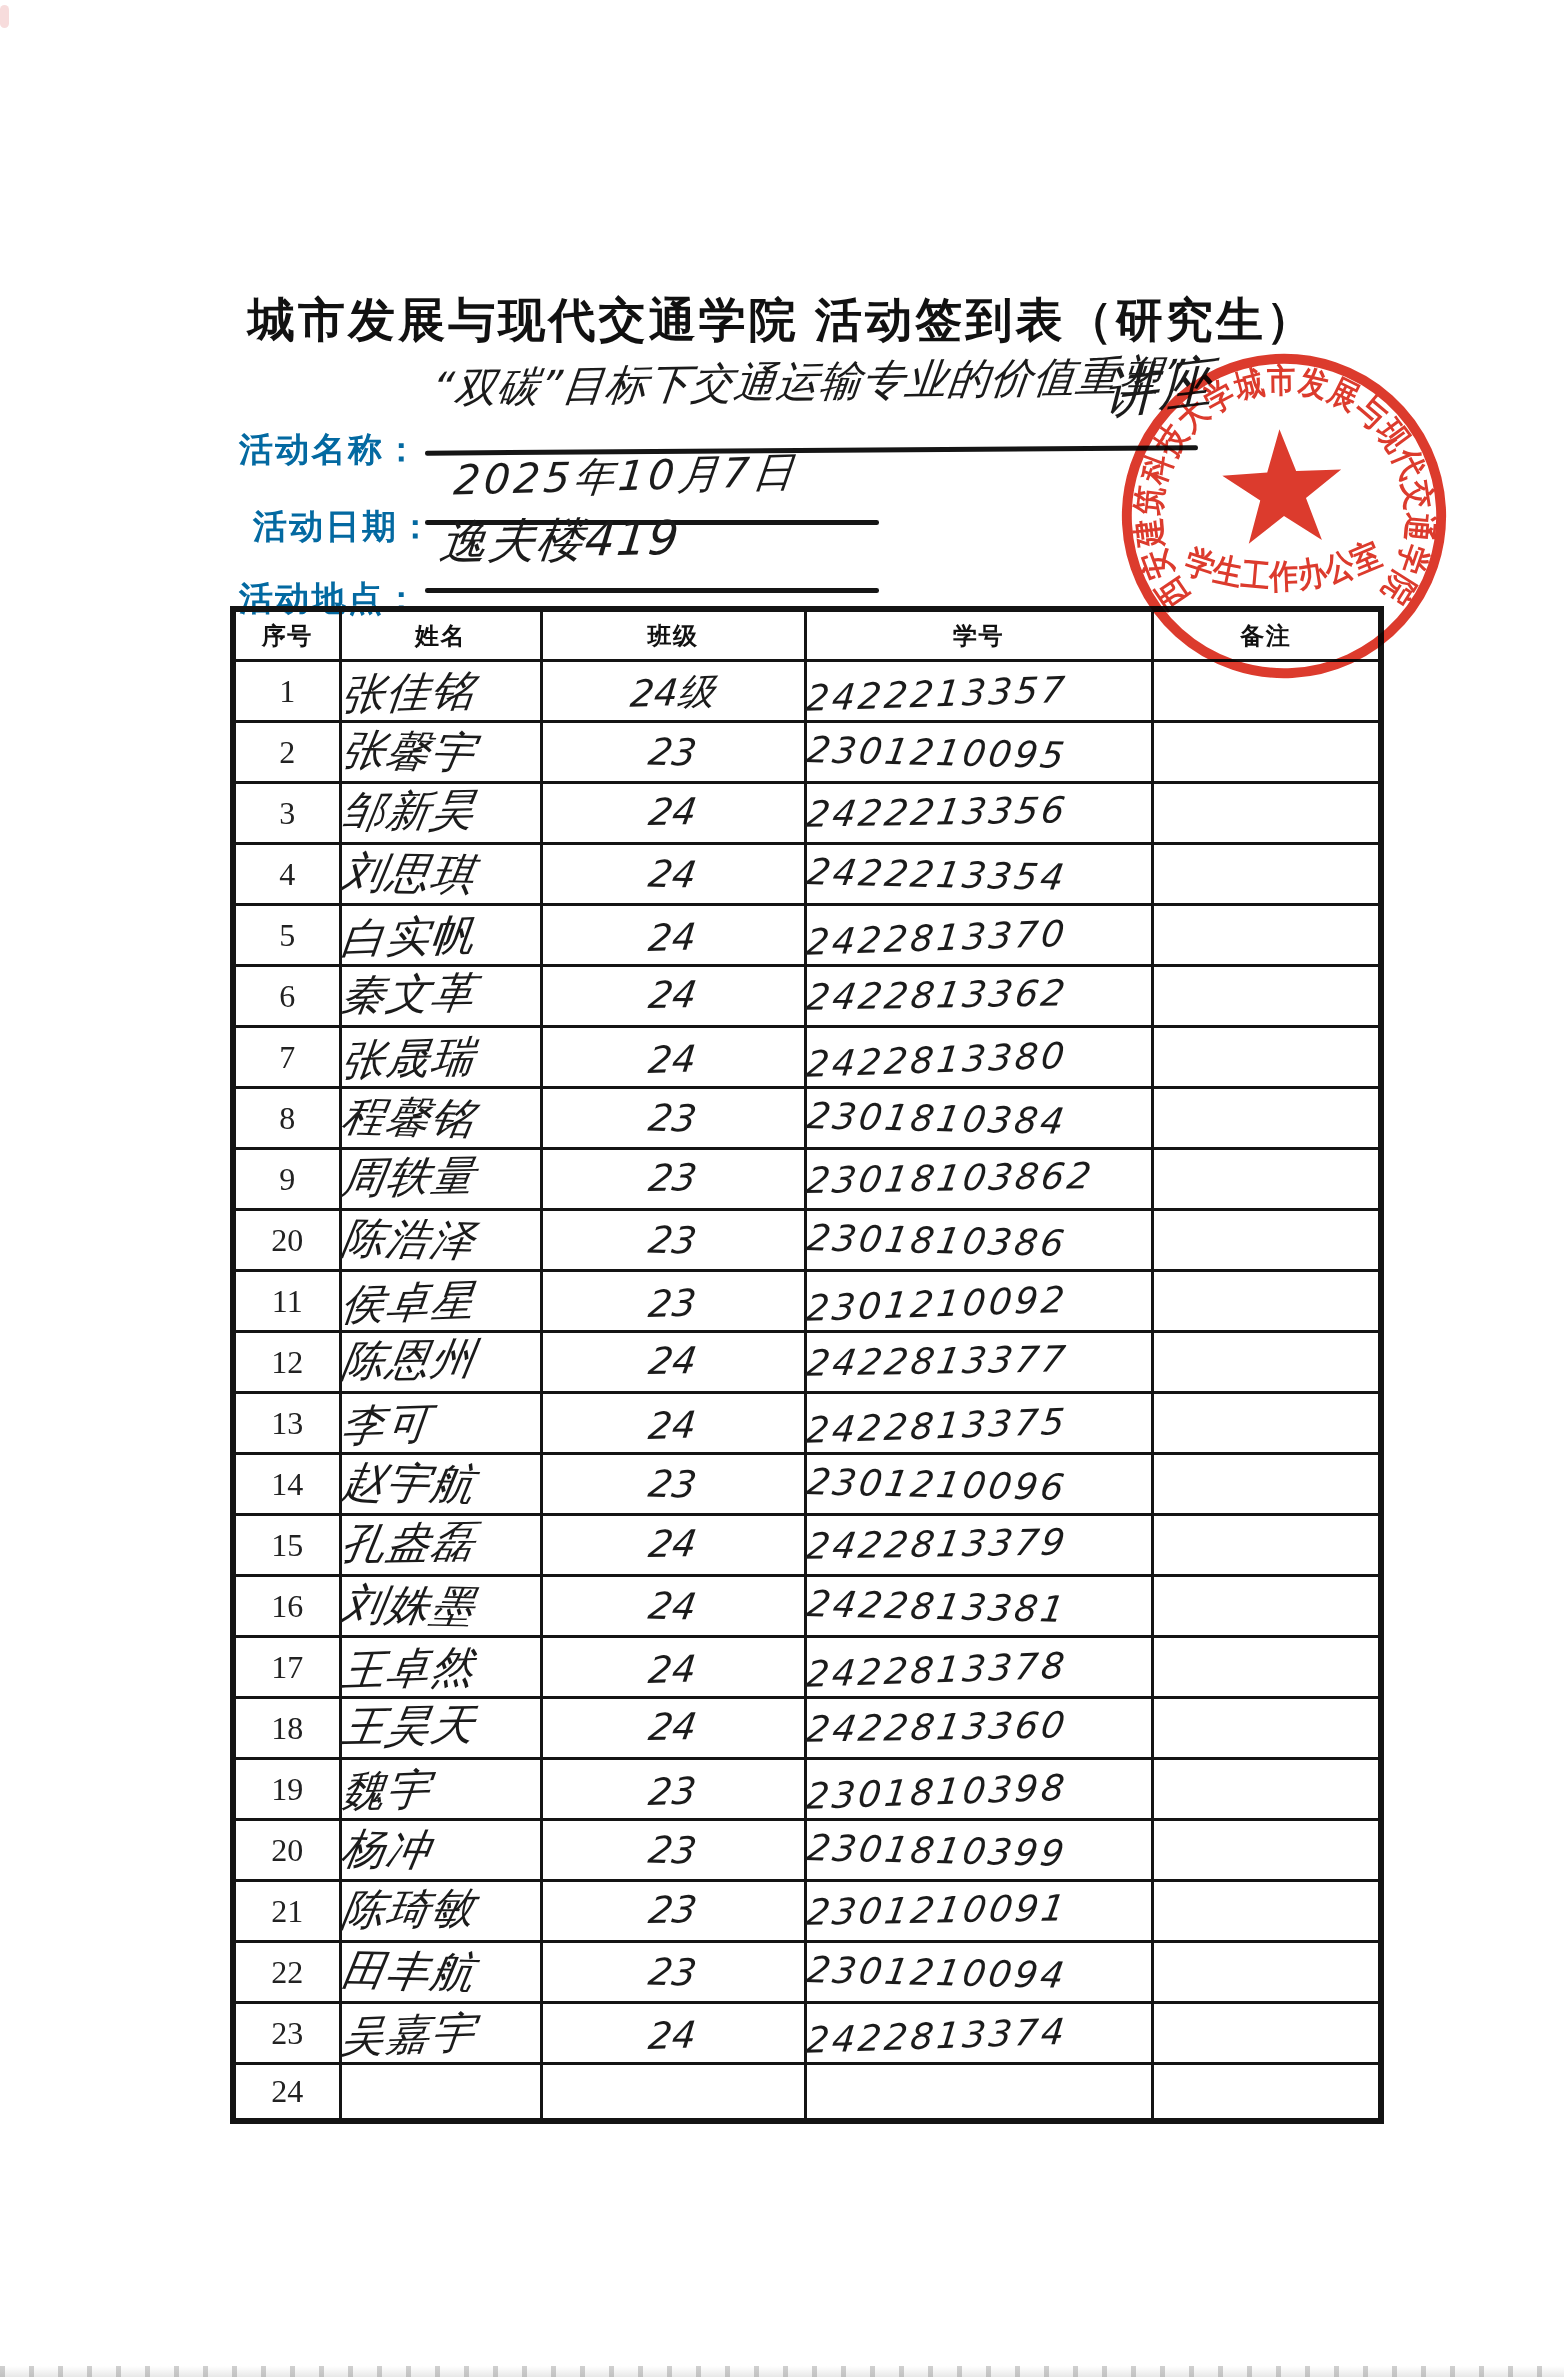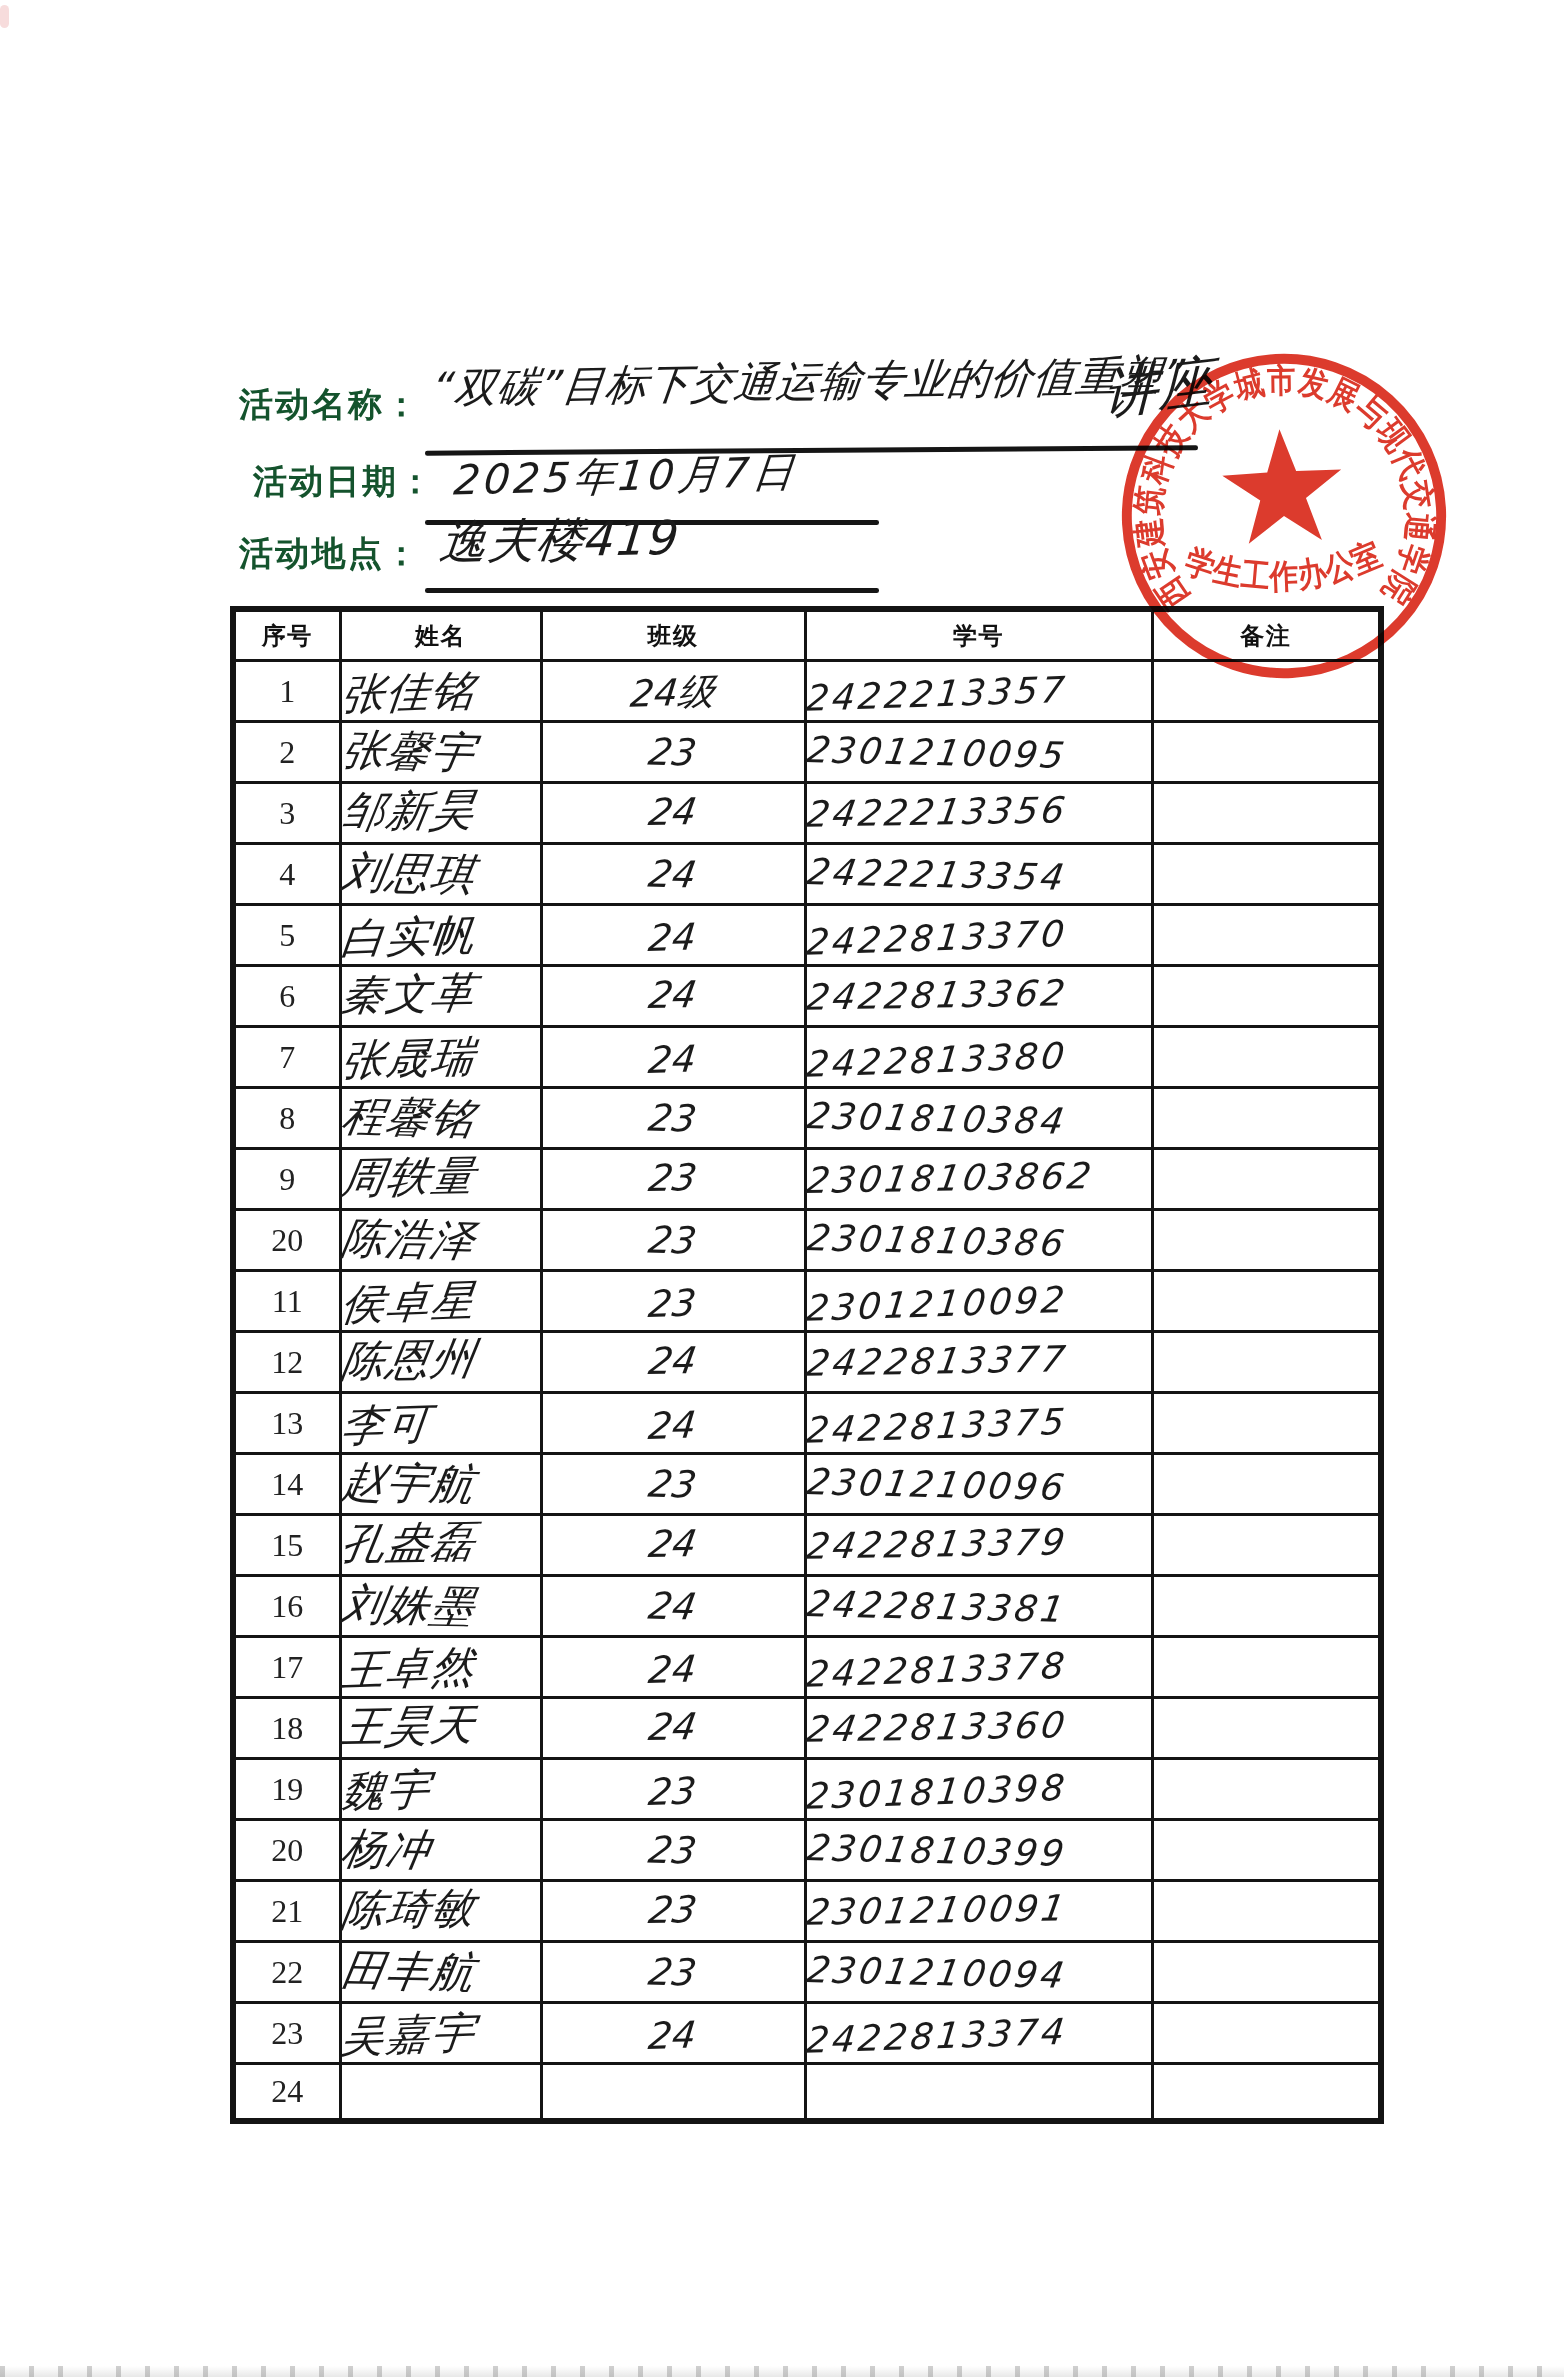--- a/index.html
+++ b/index.html
@@ -6,21 +6,21 @@
   html,body{margin:0;padding:0;background:#ffffff;}
   .sheet{
     position:relative;width:1564px;height:2377px;background:#ffffff;
     font-family:"Liberation Sans",sans-serif;color:#161616;overflow:hidden;
   }
   
   .title{
     position:absolute;left:0;right:0;top:289px;text-align:center;
     font-size:47px;font-weight:700;letter-spacing:3.1px;color:#111;
   }
-  .lbl{position:absolute;font-size:34px;font-weight:700;letter-spacing:2.3px;color:#14532d;}
+  .lbl{position:absolute;font-size:34px;font-weight:700;letter-spacing:2.3px;color:#0369a1;margin-top:45px;}
   .lbl-name{left:239px;top:382px;}
   .lbl-date{left:253px;top:459px;}
   .lbl-loc {left:239px;top:531px;text-align:center;}
   
   .hw{
     font-family:"DejaVu Sans",sans-serif;font-style:italic;color:#1b1b1b;
     white-space:nowrap;display:inline-block;
   }
   .val-name{position:absolute;left:432px;top:354px;font-size:42px;letter-spacing:0.8px;
     transform:rotate(-1deg) skewX(-7deg);}
@@ -71,20 +71,21 @@
       linear-gradient(#ffffff,#e8e8e8);
   }
 </style>
 </head>
 <body>
 
 <div class="sheet">
 
   <div class="smudge-tl"></div>
 
+  <div class="title">城市发展与现代交通学院 活动签到表（研究生）</div>
 
   <div class="lbl lbl-name">活动名称：</div>
   <div class="hw val-name">“双碳”目标下交通运输专业的价值重塑”</div>
   <div class="hw val-tail">讲座</div>
   <div class="uline u1"></div>
 
   <div class="lbl lbl-date">活动日期：</div>
   <div class="hw val-date">2025年10月7日</div>
   <div class="uline u2"></div>
 

